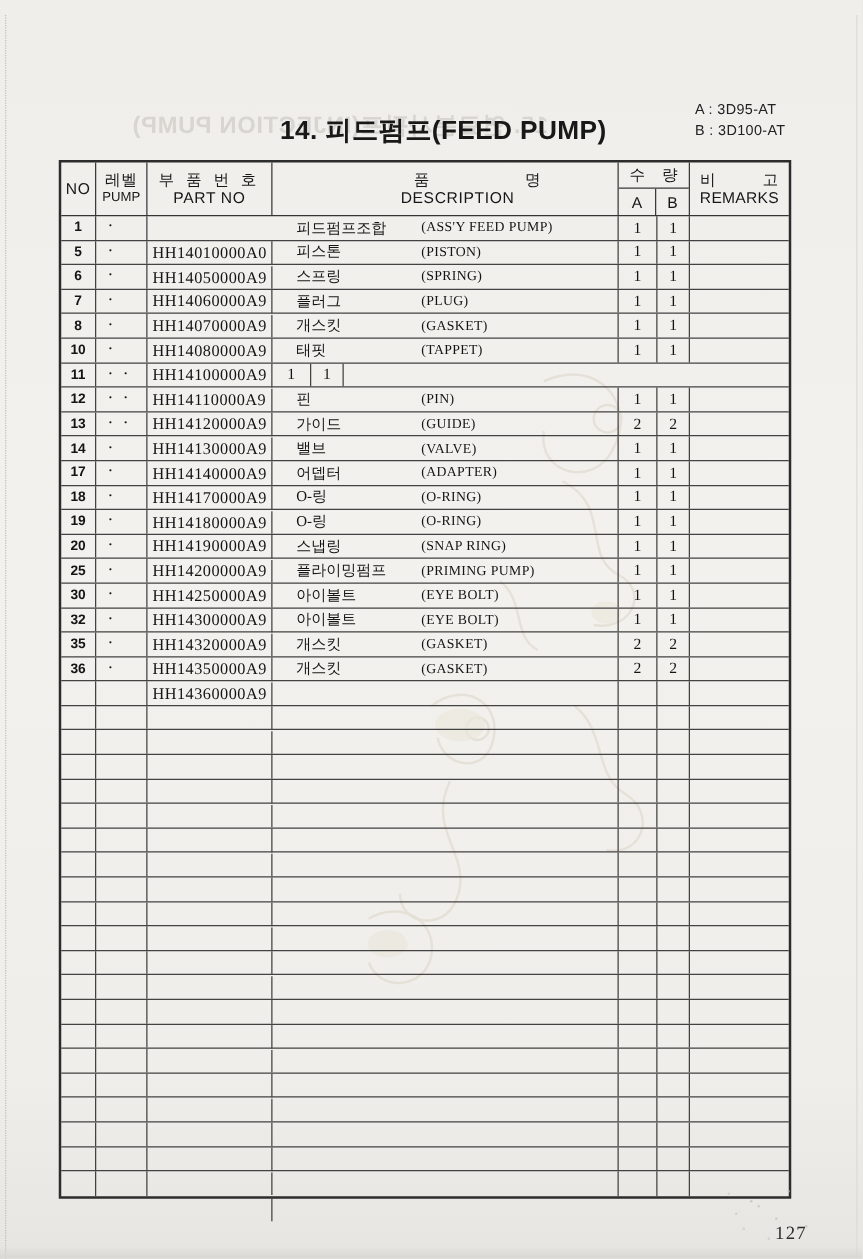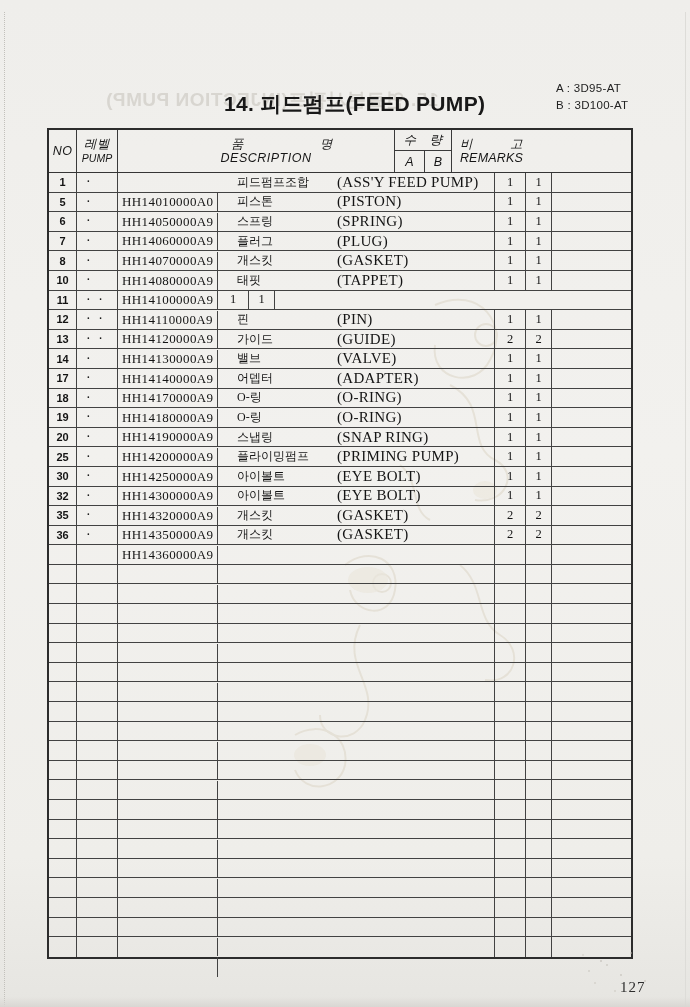--- a/index.html
+++ b/index.html
@@ -42,21 +42,21 @@
     position:absolute;left:224px;top:8px;white-space:nowrap;
     font-size:21px;font-weight:bold;letter-spacing:.3px;color:#181818;
   }
   .variants{position:absolute;left:556px;top:-2px;font-size:11.5px;line-height:17px;letter-spacing:.3px;color:#222;white-space:nowrap;}
 
   
   .ptable{
     position:absolute;left:47px;top:128px;width:586px;box-sizing:border-box;
     border:2px solid #2c2c2c;background:rgba(255,255,255,0.0);
   }
-  .thead{display:flex;height:42px;border-bottom:1px solid #353535;font-style:italic;}
+  .thead{display:flex;height:42px;border-bottom:1px solid #353535;}
   .hcell{
     box-sizing:border-box;border-right:1px solid #3a3a3a;
     display:flex;flex-direction:column;align-items:center;justify-content:center;
     font-size:12.5px;line-height:14px;color:#161616;letter-spacing:.5px;
   }
   .hcell:last-child{border-right:none;}
   .h-no{width:28px;}
   .h-level{width:41px;}
   .h-level .en{font-size:10.5px;letter-spacing:0;}
   .h-part{width:100px;}
@@ -79,21 +79,21 @@
   .cell{
     box-sizing:border-box;border-right:1px solid #424242;height:100%;
     display:flex;align-items:center;overflow:hidden;white-space:nowrap;
     font-family:"Liberation Serif", serif;font-size:12.5px;color:#141414;
   }
   .c-no{width:28px;justify-content:center;font-family:"Liberation Sans",sans-serif;font-weight:bold;font-size:11px;}
   .c-level{width:41px;padding-left:9px;font-size:14px;letter-spacing:2px;}
   .c-part{width:100px;padding-left:4px;font-size:13px;letter-spacing:.4px;margin-top:20px;}
   .c-desc{width:277px;padding-left:8px;}
   .c-desc .k{display:inline-block;width:100px;font-size:12px;margin-left:11px;}
-  .c-desc .e{font-size:15px;letter-spacing:.3px;}
+  .c-desc .e{font-size:11px;letter-spacing:.3px;}
   .c-a{width:31px;justify-content:center;}
   .c-b{width:26px;justify-content:center;}
   .c-rem{width:79px;border-right:none;}
 
   .page-number{
     position:absolute;left:620px;top:979px;
     font-family:"Liberation Serif",serif;font-size:15px;letter-spacing:1px;color:#2d2d2d;
   }
 </style>
 </head>
@@ -135,20 +135,24 @@
 
   <div class="ptable">
     <div class="thead">
       <div class="hcell h-no">
         <span>NO</span>
       </div>
       <div class="hcell h-level">
         <span class="ko">레벨</span>
         <span class="en">PUMP</span>
       </div>
+      <div class="hcell h-part">
+        <span class="ko">부 품 번 호</span>
+        <span class="en">PART NO</span>
+      </div>
       <div class="hcell h-desc">
         <span class="ko">
           <span>품</span>
           <span>명</span>
         </span>
         <span class="en">DESCRIPTION</span>
       </div>
       <div class="hcell h-qty">
         <div class="qty-top">
           <span>수</span>

